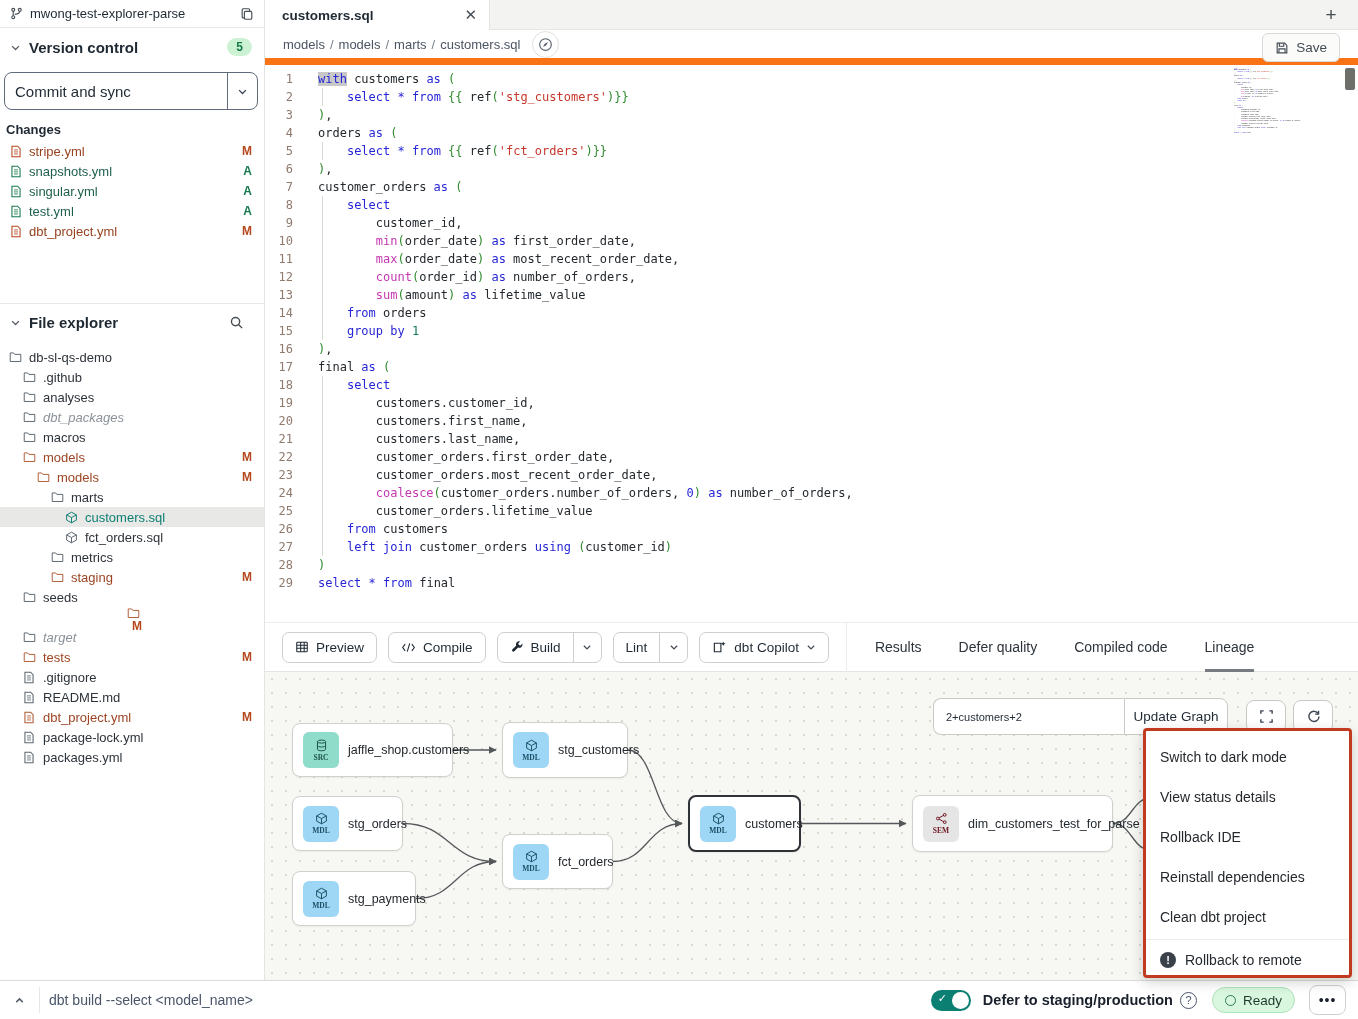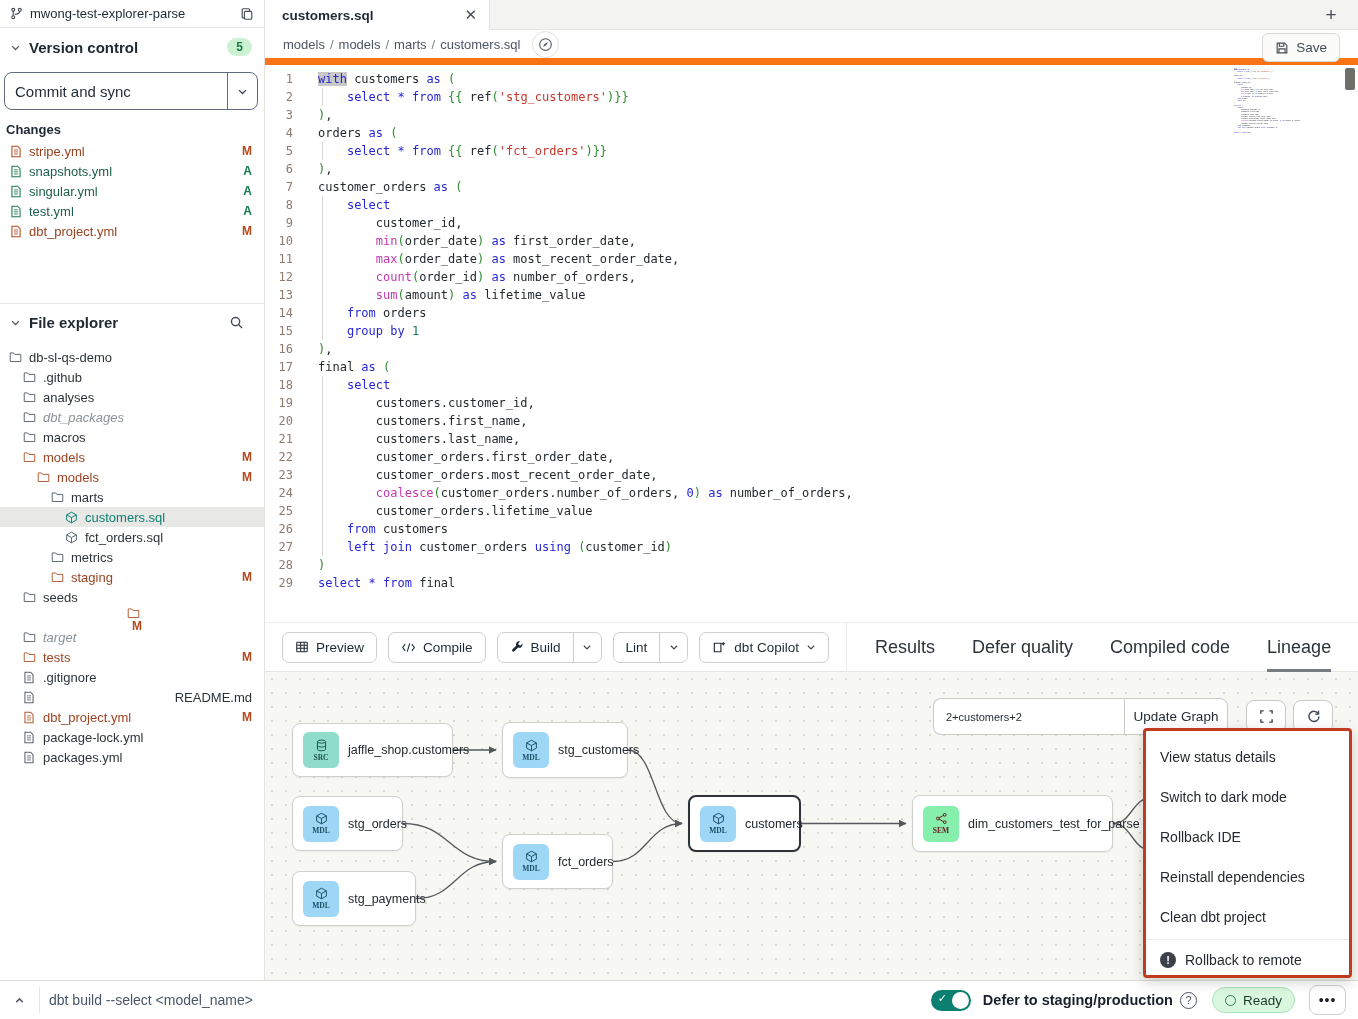--- a/index.html
+++ b/index.html
@@ -65,37 +65,37 @@
   .vscroll { position:absolute; right:3px; top:3px; width:10px; height:22px; background:#6e6e6a; border-radius:2px; }
 
   
   .toolbar { position:absolute; left:265px; top:622px; right:0; height:50px; background:#fff; border-top:1px solid #ededeb; border-bottom:1px solid #e4e4e1; display:flex; align-items:center; padding-left:17px; }
   .tb-btn { height:31px; display:flex; align-items:center; gap:7px; padding:0 12px; background:#fff; border:1px solid #cfcfcb; border-radius:7px; font-size:13.5px; color:#1f2933; margin-right:11px; cursor:pointer; }
   .tb-group { display:flex; height:31px; border:1px solid #cfcfcb; border-radius:7px; overflow:hidden; margin-right:11px; background:#fff; }
   .tb-group .g-main { display:flex; align-items:center; gap:7px; padding:0 12px; font-size:13.5px; color:#1f2933; cursor:pointer; }
   .tb-group .g-arrow { width:28px; border-left:1px solid #cfcfcb; display:flex; align-items:center; justify-content:center; color:#454c54; cursor:pointer; }
   .tb-divider { width:1px; height:50px; background:#ececea; margin-left:6px; }
   .result-tabs { display:flex; gap:37px; margin-left:28px; height:50px; align-items:center; }
-  .rtab { font-size:18px; color:#2d333a; height:50px; display:flex; align-items:center; cursor:pointer; border-bottom:3px solid transparent; padding-top:3px; }
+  .rtab { font-size:14px; color:#2d333a; height:50px; display:flex; align-items:center; cursor:pointer; border-bottom:3px solid transparent; padding-top:3px; }
   .rtab.active { border-bottom-color:#767b82; }
 
   
   .lineage { position:absolute; left:265px; top:672px; right:0; height:308px;
     background:#f7f7f4;
     background-image:radial-gradient(#d8d8d1 1px, transparent 1.2px);
     background-size:14px 14px; overflow:hidden; }
   .edges { position:absolute; left:0; top:0; }
   .lnode { position:absolute; background:#fff; border:1px solid #d0d0cb; border-radius:8px; display:flex; align-items:center; padding-left:10px; box-shadow:0 1px 2px rgba(0,0,0,0.05); cursor:pointer; }
   .lnode.selected { border:2px solid #2f3237; }
   .lnode .nbadge { width:36px; height:36px; border-radius:6px; display:flex; flex-direction:column; align-items:center; justify-content:center; flex:none; }
   .lnode .nbadge .bl { font-family:Liberation Serif, serif; font-size:7.5px; font-weight:bold; margin-top:1px; }
   .lnode .nlabel { font-size:12.5px; color:#24292e; margin-left:9px; white-space:nowrap; }
   .bt-SRC { background:#8fdcca; color:#1d5147; }
   .bt-MDL { background:#9ed7f5; color:#1d4f66; }
-  .bt-SEM { background:#86efac; color:#6e1420; }
+  .bt-SEM { background:#e5e5e5; color:#6e1420; }
   .graph-search { position:absolute; left:668px; top:26px; display:flex; height:37px; }
   .graph-search input { width:191px; border:1px solid #c9c9c5; border-right:none; border-radius:8px 0 0 8px; padding:0 12px; font-size:11px; color:#1f2933; background:#fff; font-family:"Liberation Sans",sans-serif; }
   .graph-search .upd { width:104px; border:1px solid #c9c9c5; border-radius:0 8px 8px 0; background:#fff; font-size:13.5px; color:#1f2933; cursor:pointer; }
   .sq-btn { position:absolute; top:28px; width:40px; height:33px; background:#fff; border:1px solid #c9c9c5; border-radius:8px; color:#3c4654; display:flex; align-items:center; justify-content:center; cursor:pointer; }
 
   
   .ctx-menu { position:absolute; left:1143px; top:728px; width:209px; height:250px; background:#fff; border:3px solid #c13b20; border-radius:4px; box-shadow:0 4px 14px rgba(0,0,0,0.18); z-index:30; padding-top:6px; }
   .ctx-item { height:40px; display:flex; align-items:center; padding-left:14px; font-size:14px; color:#24292e; cursor:pointer; }
   .ctx-div { border-top:1px solid #ececea; margin:2px 0 0 0; }
   .ctx-danger { height:40px; display:flex; align-items:center; gap:9px; padding-left:14px; font-size:14px; color:#24292e; cursor:pointer; }
@@ -366,21 +366,21 @@
           </div>
           <div class="tree-row" style="padding-left: 22px;">
             <span class="ic">
               <svg width="12" height="13" viewBox="0 0 14 16" fill="none" stroke="currentColor" stroke-width="1.3">
                 <path d="M2 1.5h7l3 3v10H2z"></path>
                 <path d="M4.5 6h5 M4.5 8.5h5 M4.5 11h5" stroke-width="1"></path>
               </svg>
             </span>
             <span class="nm">.gitignore</span>
           </div>
-          <div class="tree-row" style="padding-left: 22px; text-align: right;">
+          <div class="tree-row" style="padding-left: 22px;">
             <span class="ic">
               <svg width="12" height="13" viewBox="0 0 14 16" fill="none" stroke="currentColor" stroke-width="1.3">
                 <path d="M2 1.5h7l3 3v10H2z"></path>
                 <path d="M4.5 6h5 M4.5 8.5h5 M4.5 11h5" stroke-width="1"></path>
               </svg>
             </span>
             <span class="nm">README.md</span>
           </div>
           <div class="tree-row rust" style="padding-left: 22px;">
             <span class="ic">
@@ -822,22 +822,22 @@
     <button class="sq-btn" style="left:1028px">
       <svg width="15" height="15" viewBox="0 0 16 16" fill="none" stroke="currentColor" stroke-width="1.5">
         <path d="M13.2 5.2A5.4 5.4 0 1 0 13.9 8"></path>
           <path d="M13.4 1.8v3.6H9.8" stroke-width="1.4"></path>
       </svg>
     </button>
   </div>
 
   <div class="ctx-menu">
     <div id="ctx-items">
+        <div class="ctx-item">Switch to dark mode</div>
         <div class="ctx-item">View status details</div>
-        <div class="ctx-item">Switch to dark mode</div>
         <div class="ctx-item">Rollback IDE</div>
         <div class="ctx-item">Reinstall dependencies</div>
         <div class="ctx-item">Clean dbt project</div>
       </div>
     <div class="ctx-div"></div>
     <div class="ctx-danger">
       <span class="alert-ic">!</span>
       <span>Rollback to remote</span>
     </div>
   </div>

